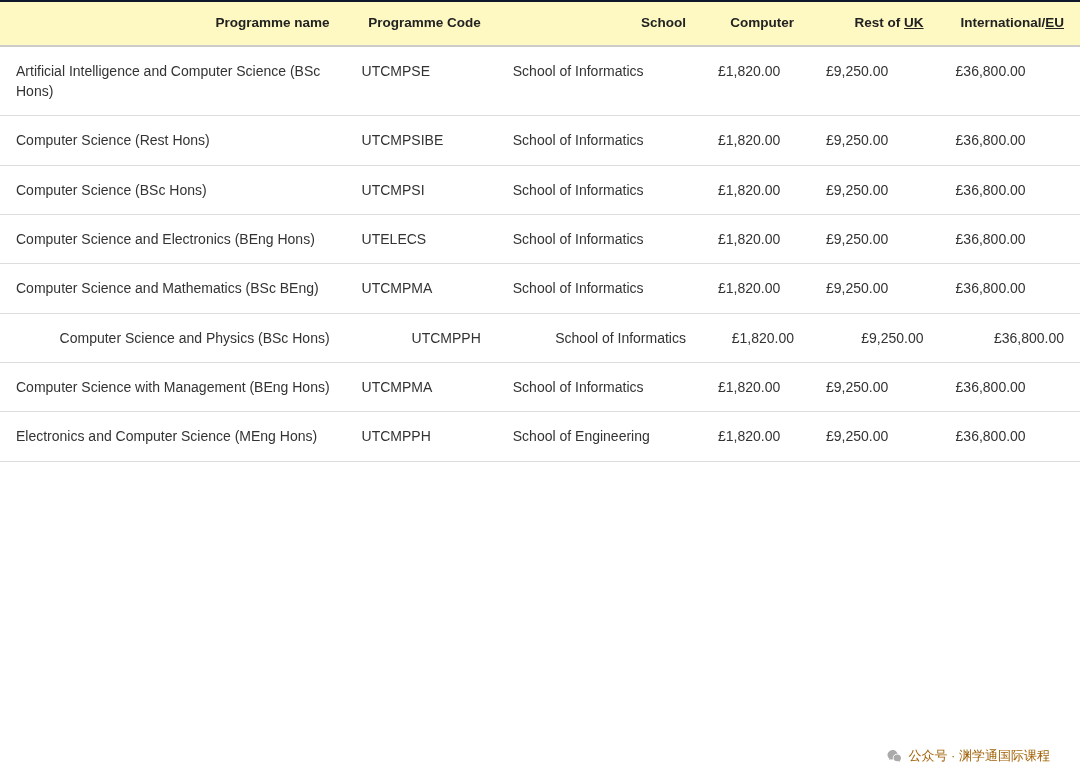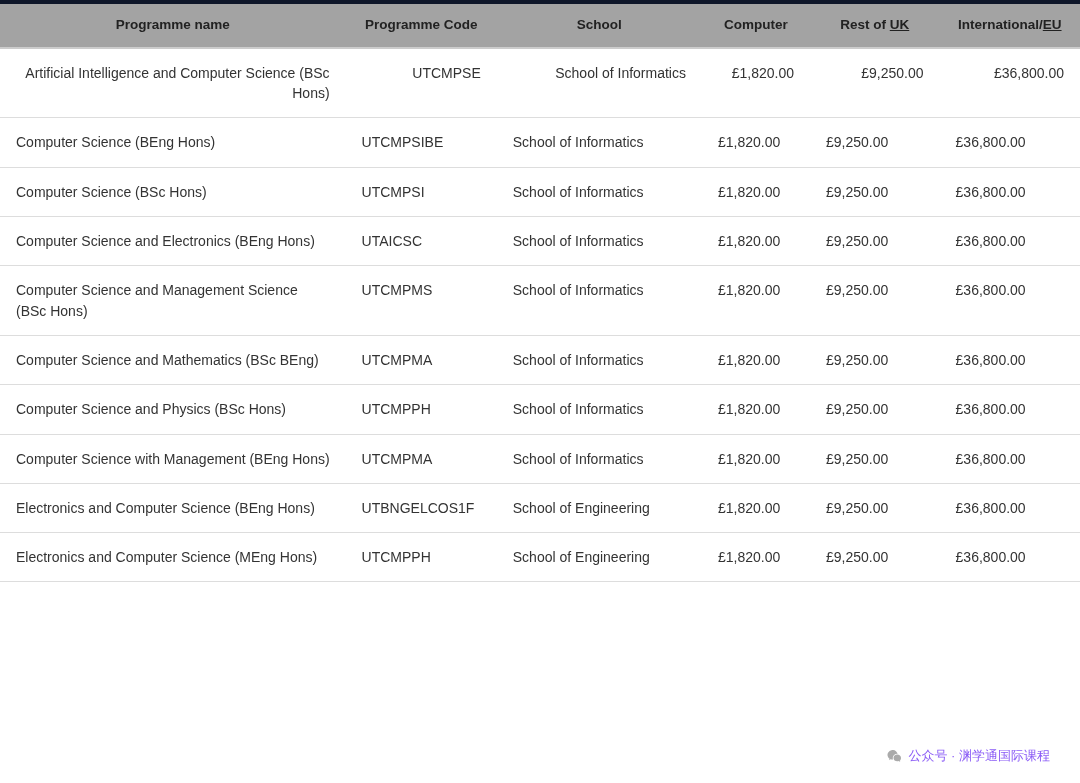--- a/index.html
+++ b/index.html
@@ -29,28 +29,28 @@
     }
 
     col.col-programme { width: 32%; }
     col.col-code { width: 14%; }
     col.col-school { width: 19%; }
     col.col-scotland { width: 10%; }
     col.col-restuk { width: 12%; }
     col.col-intl { width: 13%; }
 
     thead th {
-      background: #a3a3a3;
+      background: #fef9c3;
       font-weight: 700;
       font-size: 13.5px;
       color: #222;
       padding: 12px 16px;
-      text-align: center;
+      text-align: right;
       border-bottom: 2px solid #ccc;
-      border-top: 4px solid #0f172a;
+      border-top: 2px solid #0f172a;
       vertical-align: bottom;
       line-height: 1.4;
     }
 
     tbody tr {
       border-bottom: 1px solid #ddd;
     }
 
     tbody tr:nth-child(even) {
       background: #fff;
@@ -70,21 +70,21 @@
 
     .underline-text {
       text-decoration: underline;
     }
 
     .watermark {
       position: fixed;
       bottom: 18px;
       right: 30px;
       font-size: 13px;
-      color: #8b5cf6;
+      color: #a16207;
       display: flex;
       align-items: center;
       gap: 4px;
     }
 
     .wechat-icon {
       display: inline-block;
       width: 18px;
       height: 18px;
       vertical-align: middle;
@@ -119,88 +119,72 @@
         </th>
         <th>
           Rest of <span class="underline-text">UK</span>
         </th>
         <th>
           International/<span class="underline-text">EU</span>
         </th>
       </tr>
     </thead>
     <tbody id="table-body">
-    <tr style="background: rgb(255, 255, 255); text-align: right;">
+    <tr style="background: rgb(255, 255, 255);">
           <td>Artificial Intelligence and Computer Science (BSc Hons)</td>
           <td>UTCMPSE</td>
           <td>School of Informatics</td>
           <td>£1,820.00</td>
           <td>£9,250.00</td>
           <td>£36,800.00</td>
         </tr>
         <tr style="background: rgb(255, 255, 255);">
-          <td>Computer Science (BEng Hons)</td>
+          <td>Computer Science (Rest Hons)</td>
           <td>UTCMPSIBE</td>
           <td>School of Informatics</td>
           <td>£1,820.00</td>
           <td>£9,250.00</td>
           <td>£36,800.00</td>
         </tr>
         <tr style="background: rgb(255, 255, 255); border-radius: 18px;">
           <td>Computer Science (BSc Hons)</td>
           <td>UTCMPSI</td>
           <td>School of Informatics</td>
           <td>£1,820.00</td>
           <td>£9,250.00</td>
           <td>£36,800.00</td>
         </tr>
         <tr style="background: rgb(255, 255, 255); margin-left: 48px;">
           <td>Computer Science and Electronics (BEng Hons)</td>
-          <td>UTAICSC</td>
-          <td>School of Informatics</td>
-          <td>£1,820.00</td>
-          <td>£9,250.00</td>
-          <td>£36,800.00</td>
-        </tr>
-        <tr style="background: rgb(255, 255, 255);">
-          <td>Computer Science and Management Science (BSc Hons)</td>
-          <td>UTCMPMS</td>
+          <td>UTELECS</td>
           <td>School of Informatics</td>
           <td>£1,820.00</td>
           <td>£9,250.00</td>
           <td>£36,800.00</td>
         </tr>
         <tr style="background: rgb(255, 255, 255);">
           <td>Computer Science and Mathematics (BSc BEng)</td>
           <td>UTCMPMA</td>
           <td>School of Informatics</td>
           <td>£1,820.00</td>
           <td>£9,250.00</td>
           <td>£36,800.00</td>
         </tr>
-        <tr style="background: rgb(255, 255, 255);">
+        <tr style="background: rgb(255, 255, 255); text-align: right;">
           <td>Computer Science and Physics (BSc Hons)</td>
           <td>UTCMPPH</td>
           <td>School of Informatics</td>
           <td>£1,820.00</td>
           <td>£9,250.00</td>
           <td>£36,800.00</td>
         </tr>
         <tr style="background: rgb(255, 255, 255);">
           <td>Computer Science with Management (BEng Hons)</td>
           <td>UTCMPMA</td>
           <td>School of Informatics</td>
-          <td>£1,820.00</td>
-          <td>£9,250.00</td>
-          <td>£36,800.00</td>
-        </tr>
-        <tr style="background: rgb(255, 255, 255);">
-          <td>Electronics and Computer Science (BEng Hons)</td>
-          <td>UTBNGELCOS1F</td>
-          <td>School of Engineering</td>
           <td>£1,820.00</td>
           <td>£9,250.00</td>
           <td>£36,800.00</td>
         </tr>
         <tr style="background: rgb(255, 255, 255);">
           <td>Electronics and Computer Science (MEng Hons)</td>
           <td>UTCMPPH</td>
           <td>School of Engineering</td>
           <td>£1,820.00</td>
           <td>£9,250.00</td>

